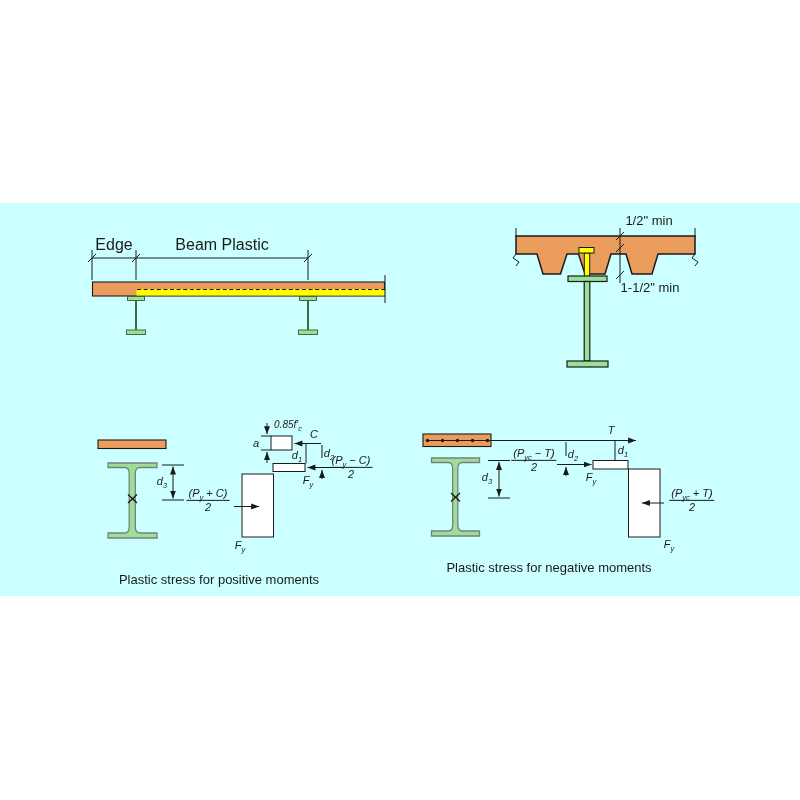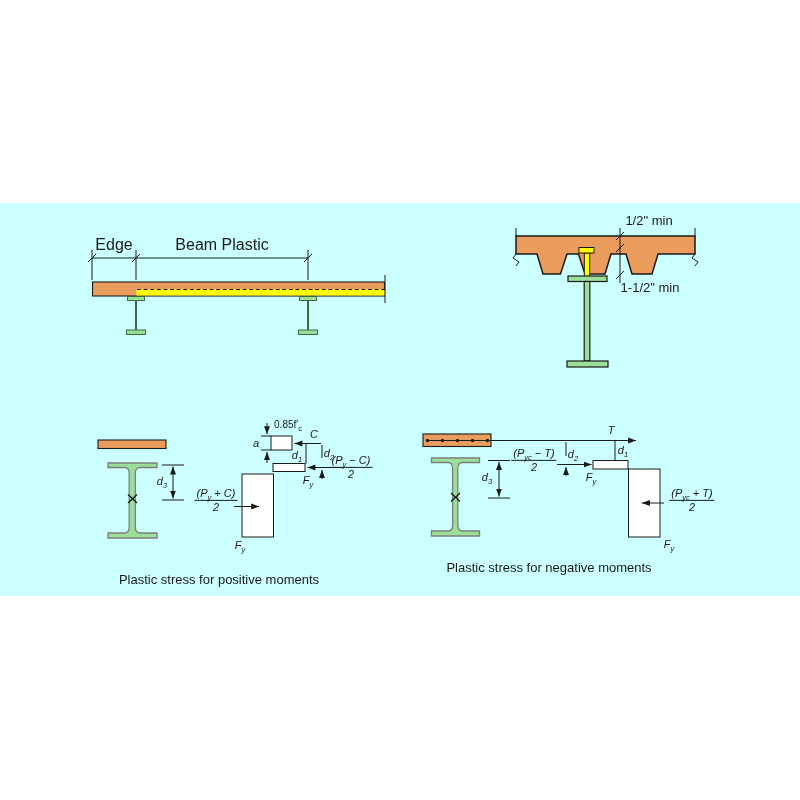--- a/index.html
+++ b/index.html
@@ -19,21 +19,21 @@
   .greenb{fill:var(--beam-green);stroke:var(--beam-outline);stroke-width:1.3;}
   .white{fill:#ffffff;stroke:var(--line-dark);stroke-width:1;}
   .tee{fill:var(--beam-green);stroke:var(--tee-outline);stroke-width:1;}
   .xmark{stroke:var(--line-dark);stroke-width:1.3;}
   .dot{fill:var(--line-dark);}
   .lbl{position:absolute;transform:translate(-50%,-50%);white-space:nowrap;color:var(--line-dark);line-height:1;}
   .plain{font-size:16px;}
   .min{font-size:13px;}
   .cap{font-size:13px;}
   .math{font-style:italic;font-size:11px;}
-  .small-math{font-size:10px;}
+  .small-math{font-style:italic;font-size:10px;}
   sub{font-size:7.5px;line-height:0;}
   .frac{display:flex;flex-direction:column;align-items:center;font-style:italic;font-size:11px;line-height:1.15;}
   .frac .num{border-bottom:1px solid var(--line-dark);padding:0 2px;}
 </style>
 </head>
 <body>
 
 <div class="page">
   <div class="panel"></div>
 
@@ -169,21 +169,21 @@
   <span class="lbl math" style="left:314px;top:434px">C</span>
   <span class="lbl math" style="left:297px;top:455px"><span>d</span><sub>1</sub></span>
   <span class="lbl math" style="left:329px;top:453px"><span>d</span><sub>2</sub></span>
   <span class="lbl math" style="left:162px;top:481px"><span>d</span><sub>3</sub></span>
   <span class="lbl math" style="left:308px;top:480px"><span>F</span><sub>y</sub></span>
   <span class="lbl math" style="left:240px;top:545px"><span>F</span><sub>y</sub></span>
   <span class="lbl frac" style="left:351px;top:467px">
     <span class="num"><span>(P</span><sub>y</sub><span> − C)</span></span>
     <span class="den">2</span>
   </span>
-  <span class="lbl frac" style="left:216px;top:500px">
+  <span class="lbl frac" style="left:208px;top:500px">
     <span class="num"><span>(P</span><sub>y</sub><span> + C)</span></span>
     <span class="den">2</span>
   </span>
   <span class="lbl cap" style="left:219px;top:579px">Plastic stress for positive moments</span>
 
   <span class="lbl math" style="left:611px;top:430px">T</span>
   <span class="lbl math" style="left:623px;top:450px"><span>d</span><sub>1</sub></span>
   <span class="lbl math" style="left:573px;top:454px"><span>d</span><sub>2</sub></span>
   <span class="lbl math" style="left:487px;top:477px"><span>d</span><sub>3</sub></span>
   <span class="lbl math" style="left:591px;top:477px"><span>F</span><sub>y</sub></span>

